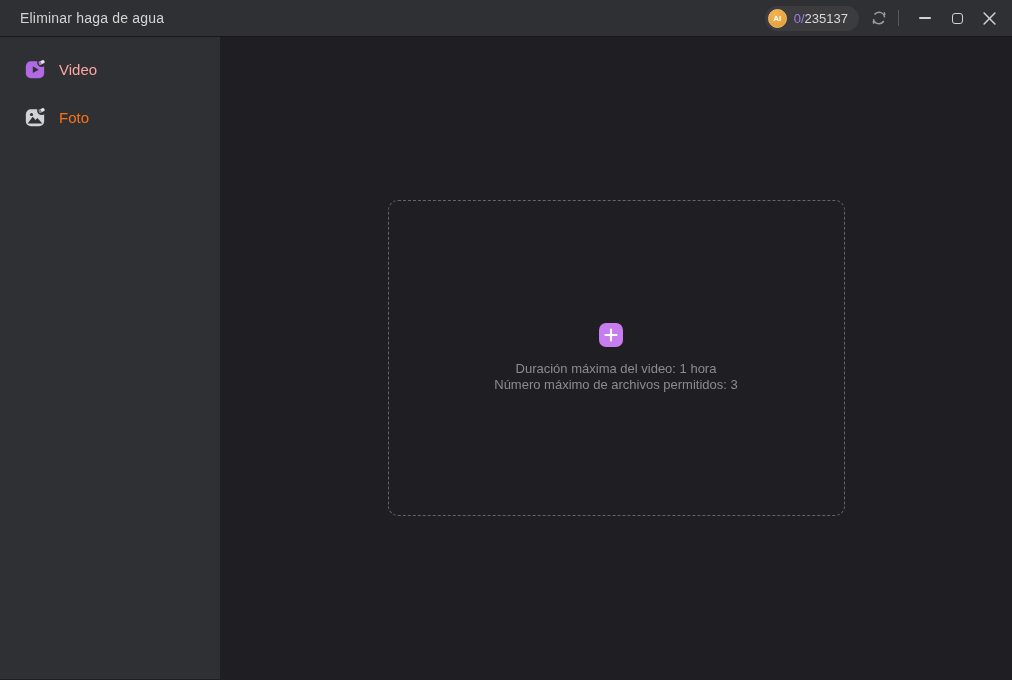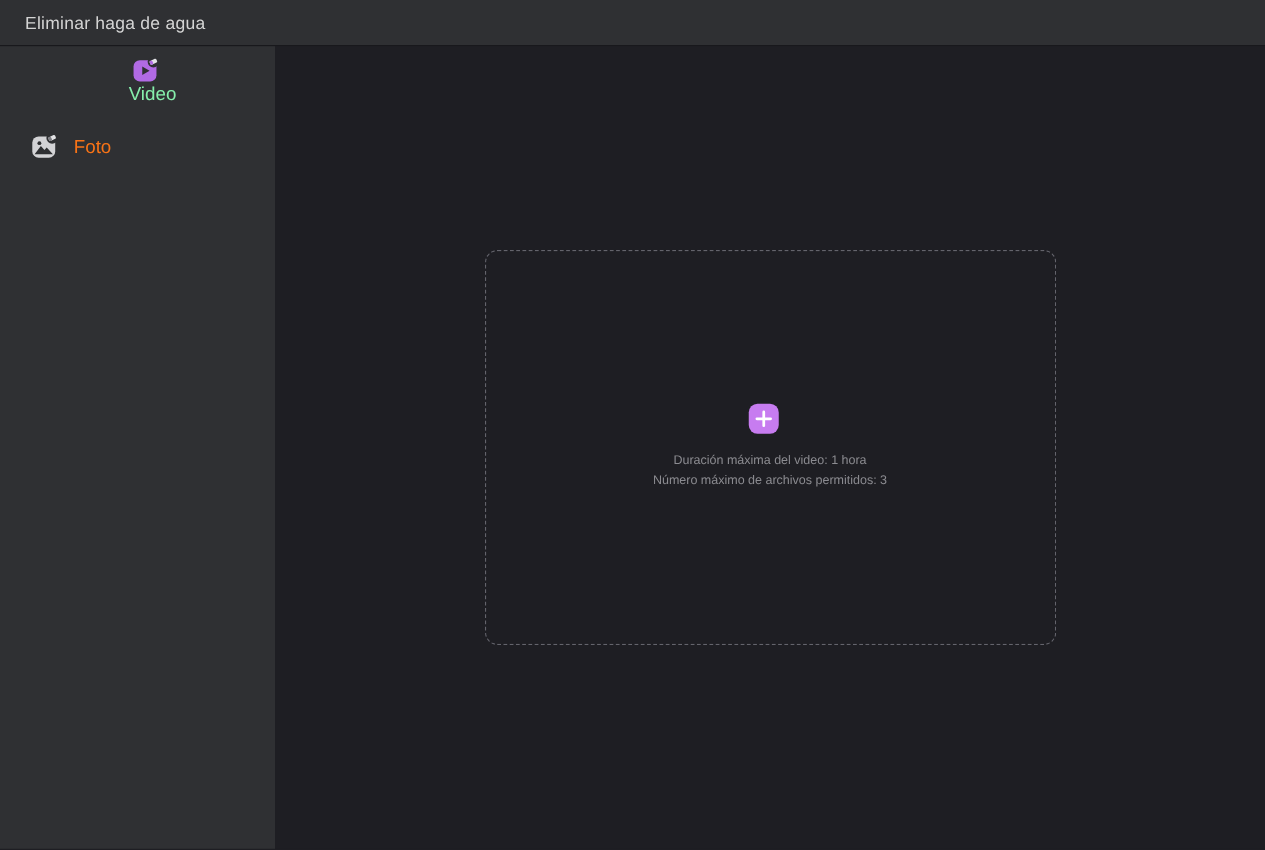--- a/index.html
+++ b/index.html
@@ -95,21 +95,21 @@
     padding-left: 24px;
     cursor: pointer;
     font-size: 15px;
     color: #f97316;
   }
   .side-item .s-icon {
     width: 22px; height: 22px;
     margin-right: 13px;
     display: flex; align-items: center; justify-content: center;
   }
-  .side-item.active { color: #86efac; flex-direction: column; }
+  .side-item.active { color: #fca5a5; }
 
   .main {
     flex: 1;
     background: #1e1e23;
     display: flex;
     align-items: center;
     justify-content: center;
   }
 
   
@@ -140,32 +140,62 @@
     flex-shrink: 0;
   }
   .plus-btn svg { display: block; }
   .drop-title {
     font-size: 16.5px;
     font-weight: bold;
     color: #f5f5f5;
     letter-spacing: 0.1px;
   }
   .drop-sub {
-    font-size: 10px;
+    font-size: 13px;
     color: #8b8b90;
     line-height: 16px;
     text-align: center;
   }
 </style>
 </head>
 <body>
 
 <div class="titlebar">
   <span class="window-title">Eliminar haga de agua</span>
 
+  <div class="titlebar-right">
+
+    <div class="credits-badge">
+      <span class="ai-coin">AI</span>
+      <span class="credits-used">0/</span>
+      <span class="credits-total">235137</span>
+    </div>
+
+    <div class="refresh-btn">
+      <svg width="18" height="18" viewBox="0 0 20 20">
+        <circle cx="10" cy="10" r="6.3" fill="none" stroke="#9c9c9e" stroke-width="1.7" stroke-dasharray="14.5 5.3" stroke-dashoffset="-3.5"></circle>
+        <path d="M15.9 3.6 l0.5 3.1" stroke="#9c9c9e" stroke-width="1.6" fill="none"></path>
+        <path d="M4.1 16.4 l-0.5 -3.1" stroke="#9c9c9e" stroke-width="1.6" fill="none"></path>
+      </svg>
+    </div>
+
+    <div class="tb-divider"></div>
+
+    <div class="win-btn">
+      <span class="glyph-min"></span>
+    </div>
+    <div class="win-btn">
+      <span class="glyph-max"></span>
+    </div>
+    <div class="win-btn">
+      <svg width="13" height="13" viewBox="0 0 12 12">
+        <path d="M1 1 L11 11 M11 1 L1 11" stroke="#d2d2d2" stroke-width="1.4" stroke-linecap="round"></path>
+      </svg>
+    </div>
+  </div>
 </div>
 
 <div class="app-body">
 
   <div class="sidebar">
 
     <div class="side-item active">
       <span class="s-icon">
         <svg width="22" height="22" viewBox="0 0 24 24">
           <rect x="2" y="3.5" width="20" height="18.5" rx="5.5" fill="#b16ae4"></rect>

